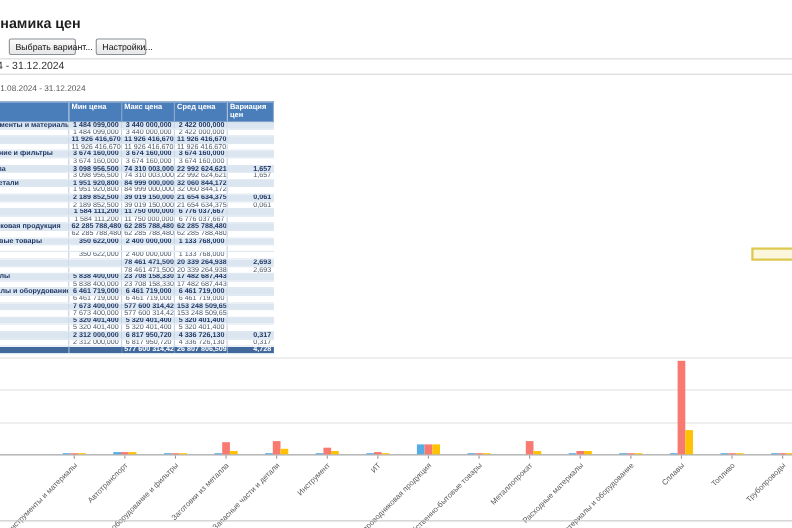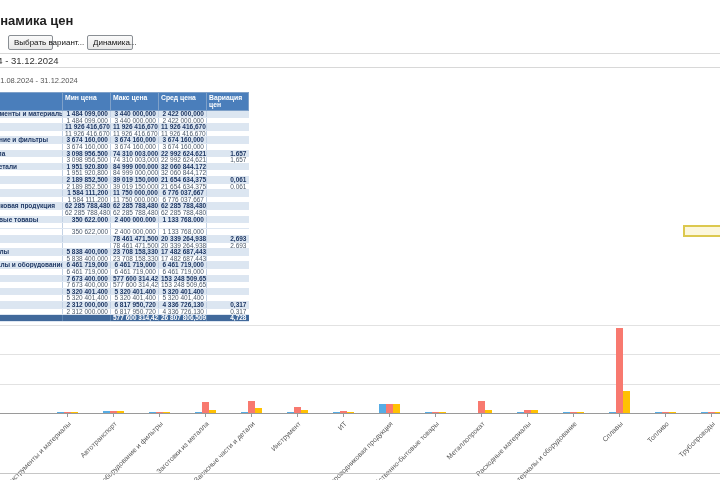--- a/index.html
+++ b/index.html
@@ -4,21 +4,21 @@
 <style>
   html,body{margin:0;padding:0;background:#fff;}
   .app{position:relative;width:720px;height:480px;overflow:hidden;background:#ffffff;
        font-family:"Liberation Sans",sans-serif;color:#222;}
 
   .page-title{position:absolute;left:-17px;top:13px;font-size:13px;font-weight:bold;color:#1f1f1f;white-space:nowrap;}
 
   .win-btn{position:absolute;top:35px;height:15px;font-family:"Liberation Sans",sans-serif;
            font-size:8px;color:#111;padding:0 5px;border:1px solid #8a8f94;border-radius:2px;
            background:linear-gradient(#fafafa,#e7e7e7);box-sizing:border-box;white-space:nowrap;}
-  #btn-variant{left:8px;width:45px;}
+  #btn-variant{left:8px;width:61px;}
   #btn-settings{left:87px;width:46px;}
 
   .sep{position:absolute;left:0;right:0;height:1px;background:#d8d8d8;}
   .period-main{position:absolute;left:-45px;top:55px;font-size:9.5px;color:#333;white-space:nowrap;}
   .period-small{position:absolute;left:-4px;top:76px;font-size:7.5px;color:#555;white-space:nowrap;}
 
   
   .price-table{position:absolute;left:-68px;top:92px;border-collapse:collapse;table-layout:fixed;
                width:316px;}
   .price-table th{background:#4a7ebb;color:#fff;font-size:6.8px;font-weight:bold;text-align:left;
@@ -47,21 +47,21 @@
   .bottom-sep{position:absolute;left:0;right:0;top:473px;height:1px;background:#c6c6c6;}
 </style>
 </head>
 <body>
 
 <div class="app">
 
   <div class="page-title">Динамика цен</div>
 
   <button class="win-btn" id="btn-variant">Выбрать вариант...</button>
-  <button class="win-btn" id="btn-settings">Динамика...</button>
+  <button class="win-btn" id="btn-settings">Настройки...</button>
 
   <div class="sep" style="top:53px"></div>
   <div class="period-main">01.08.2024 - 31.12.2024</div>
   <div class="sep" style="top:67px"></div>
   <div class="period-small">01.08.2024 - 31.12.2024</div>
 
   <table class="price-table">
     <colgroup>
       <col style="width:130px">
         <col style="width:48px">

